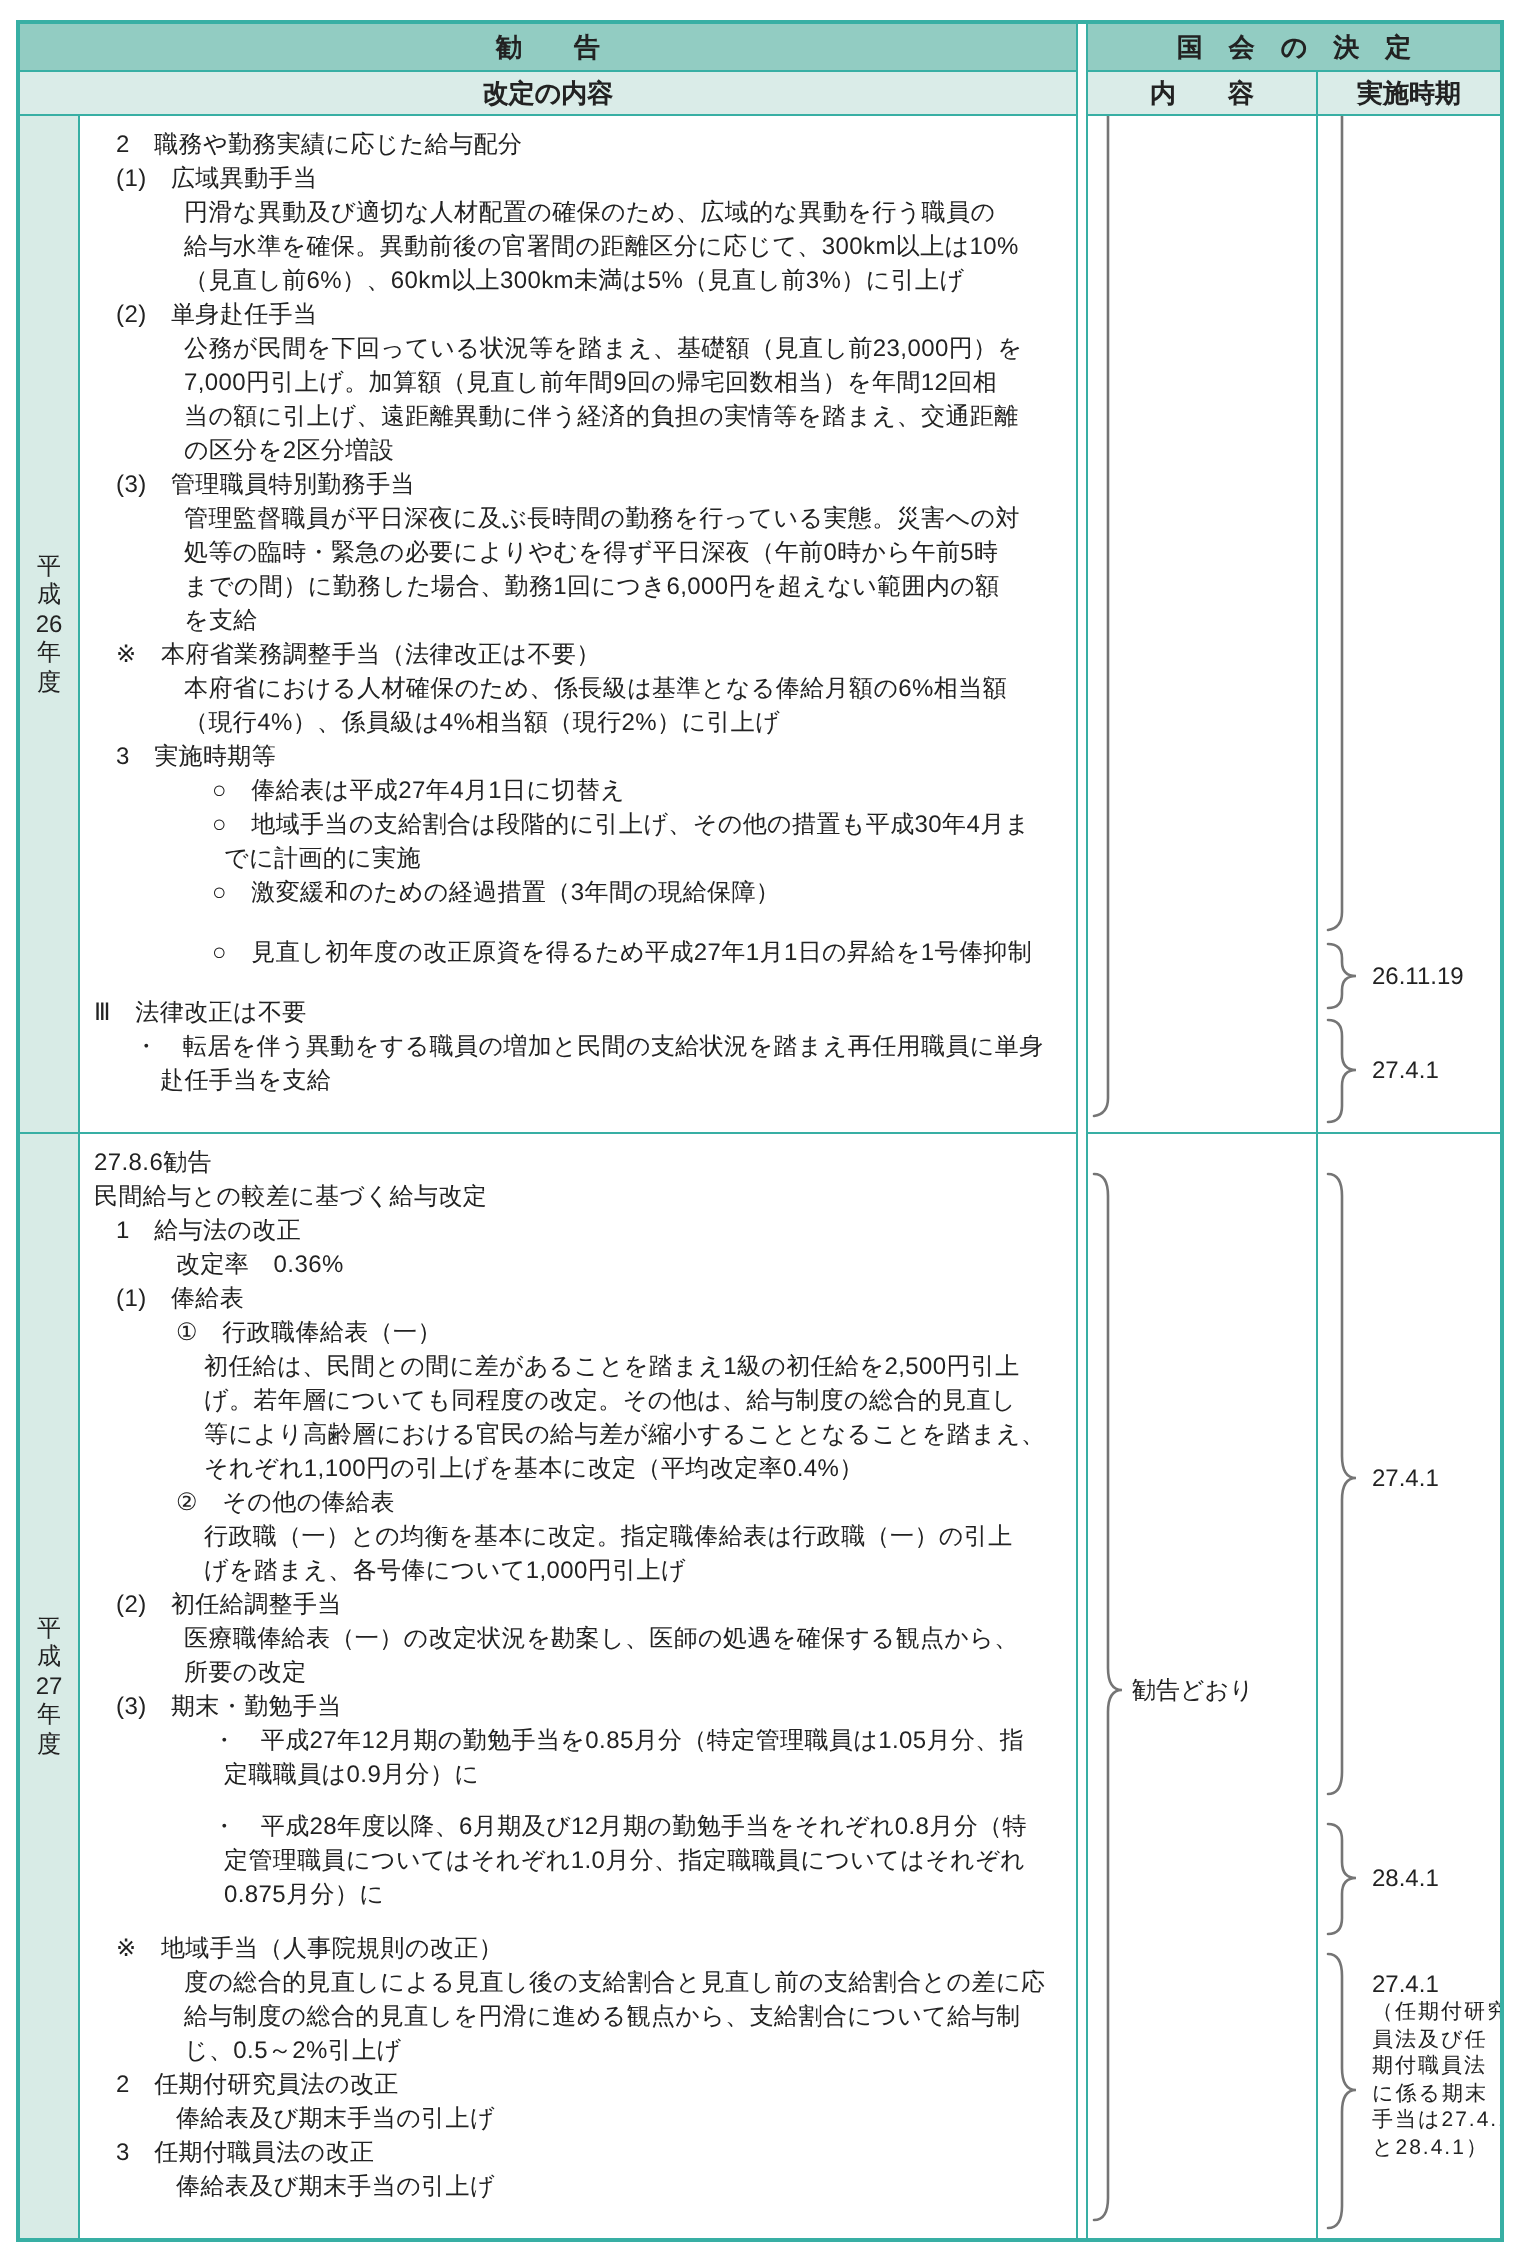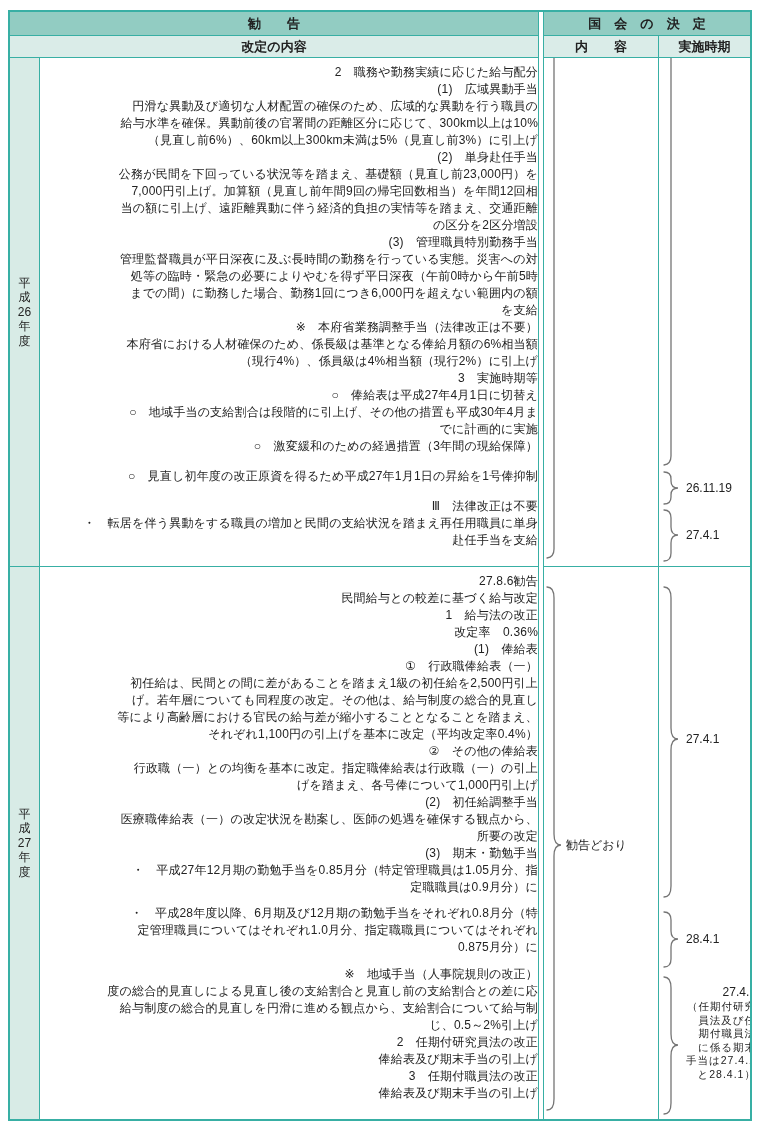--- a/index.html
+++ b/index.html
@@ -16,21 +16,21 @@
     position:relative;
     margin:10px 8px 0 8px;
     width:744px;
     border:2px solid var(--grid);
     box-sizing:border-box;
     display:grid;
     grid-template-columns:30px 1fr 6px 114px 92px;
     grid-template-rows:24px 22px 509px 552px;
     background:#fff;
   }
-  .cell{box-sizing:border-box;text-align:right;}
+  .cell{box-sizing:border-box;}
   .hd{display:flex;align-items:center;justify-content:center;font-weight:bold;font-size:13px;}
   .h1{background:var(--h1bg);border-bottom:1px solid var(--grid);}
   .h2{background:var(--h2bg);border-bottom:1px solid var(--grid);}
   .gutter{background:#fff;border-left:1px solid var(--grid);border-right:1px solid var(--grid);}
   .bl{border-left:1px solid var(--grid);}
   .bb{border-bottom:1px solid var(--grid);}
   .br{border-right:1px solid var(--grid);}
   .yearcell{
     background:var(--stripbg);
     display:flex;flex-direction:column;align-items:center;justify-content:center;
@@ -49,21 +49,21 @@
   .bracecell{position:relative;box-sizing:border-box;overflow:hidden;}
   .bracecell svg{position:absolute;left:0;top:0;}
   .blabel{
     position:absolute;font-size:12px;line-height:14px;white-space:nowrap;
     transform:translateY(-50%);color:var(--txt);
   }
   .blockLabel{position:absolute;font-size:12px;line-height:15px;color:var(--txt);}
   .note-line{font-size:10.5px;line-height:13.5px;letter-spacing:1px;white-space:nowrap;}
   
   .ia{padding-left:7px}  .ib{padding-left:18px} .ic{padding-left:48px}
-  .id{padding-left:20px} .ie{padding-left:52px} .if{padding-left:62px}
+  .id{padding-left:66px} .ie{padding-left:52px} .if{padding-left:62px}
   .ig{padding-left:72px} .ih{padding-left:27px} .ii{padding-left:40px}
 </style>
 </head>
 <body>
 
 <div class="table">
   <div class="cell hd h1" style="grid-area:1/1/2/3">勧　　告</div>
   <div class="cell hd h1" style="grid-area:1/4/2/6">国　会　の　決　定</div>
   <div class="cell hd h2" style="grid-area:2/1/3/3">改定の内容</div>
   <div class="cell hd h2" style="grid-area:2/4/3/5">内　　容</div>

